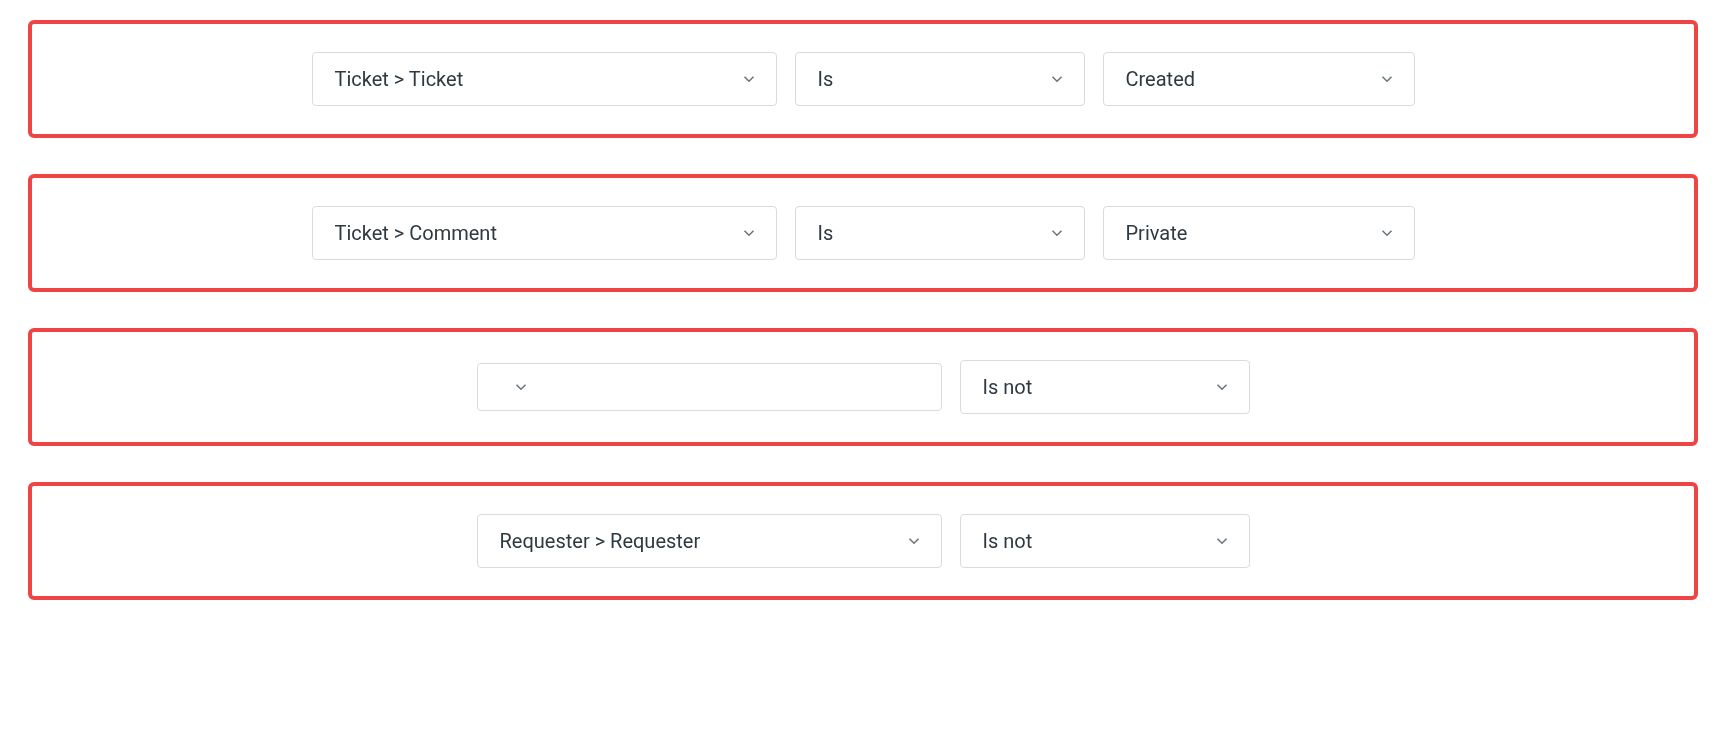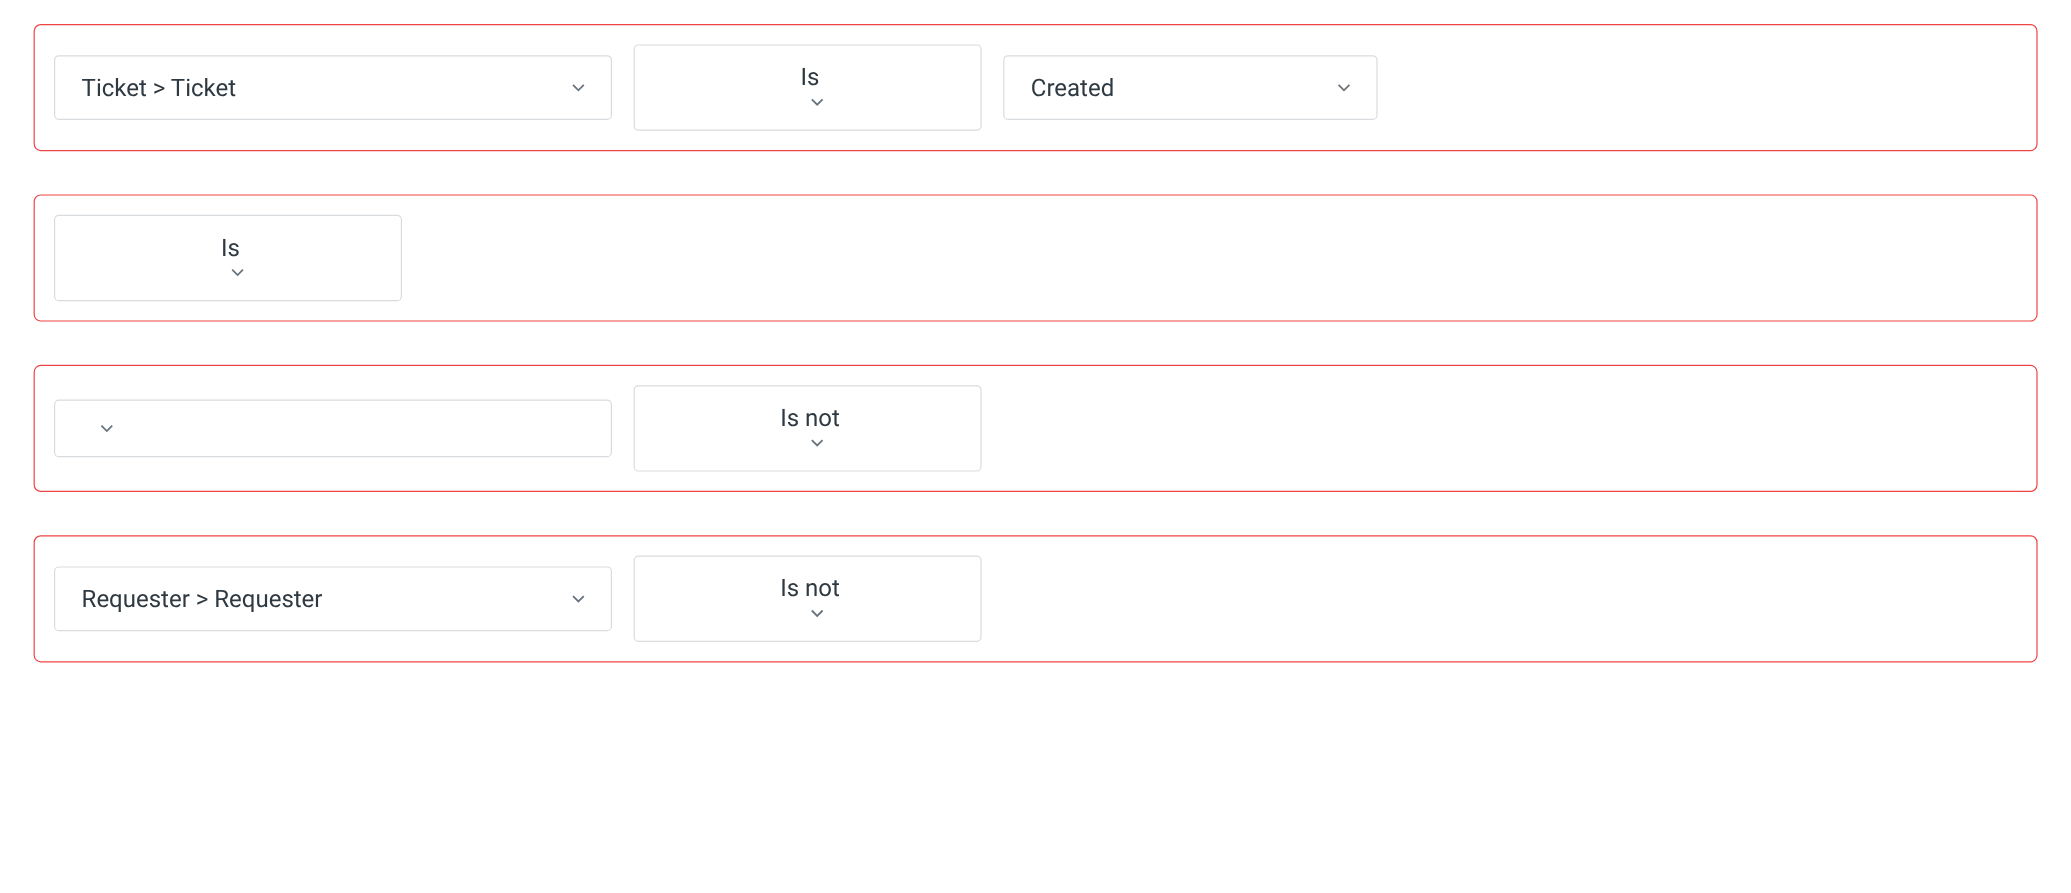--- a/index.html
+++ b/index.html
@@ -6,48 +6,48 @@
       box-sizing: border-box;
       margin: 0;
       padding: 0;
     }
     body {
       font-family: -apple-system, BlinkMacSystemFont, "Segoe UI", Roboto, Helvetica, Arial, sans-serif;
       background: #ffffff;
       padding: 20px 28px;
     }
     .condition-row {
-      border: 1px solid #ef4444;
+      border: 4px solid #ef4444;
       border-radius: 6px;
-      padding: 16px;
+      padding: 28px;
       margin-bottom: 36px;
       display: flex;
       gap: 18px;
       align-items: center;
+      justify-content: center;
     }
     .select {
       position: relative;
       border: 1px solid #d8dcde;
       border-radius: 4px;
       background: #ffffff;
       display: flex;
       align-items: center;
       justify-content: space-between;
       padding: 14px 18px 14px 22px;
       cursor: pointer;
       color: #2f3941;
       font-size: 20px;
       line-height: 1.2;
     }
     .select.field {
       width: 465px;
     }
     .select.operator {
       width: 290px;
-      flex-direction: column;
     }
     .select.value {
       width: 312px;
     }
     .select-label {
       white-space: nowrap;
       overflow: hidden;
       text-overflow: ellipsis;
     }
     .chevron {
@@ -89,22 +89,38 @@
     <span class="select-label">Created</span>
     <span class="chevron">
       <svg viewBox="0 0 24 24">
           <polyline points="6 9 12 15 18 9"></polyline>
         </svg>
     </span>
   </div>
 </div>
 
 <div class="condition-row">
+  <div class="select field">
+    <span class="select-label">Ticket &gt; Comment</span>
+    <span class="chevron">
+      <svg viewBox="0 0 24 24">
+          <polyline points="6 9 12 15 18 9"></polyline>
+        </svg>
+    </span>
+  </div>
   <div class="select operator">
     <span class="select-label">Is</span>
+    <span class="chevron">
+      <svg viewBox="0 0 24 24">
+          <polyline points="6 9 12 15 18 9"></polyline>
+        </svg>
+    </span>
+  </div>
+  <div class="select value">
+    <span class="select-label">Private</span>
     <span class="chevron">
       <svg viewBox="0 0 24 24">
           <polyline points="6 9 12 15 18 9"></polyline>
         </svg>
     </span>
   </div>
 </div>
 
 <div class="condition-row">
   <div class="select field">

